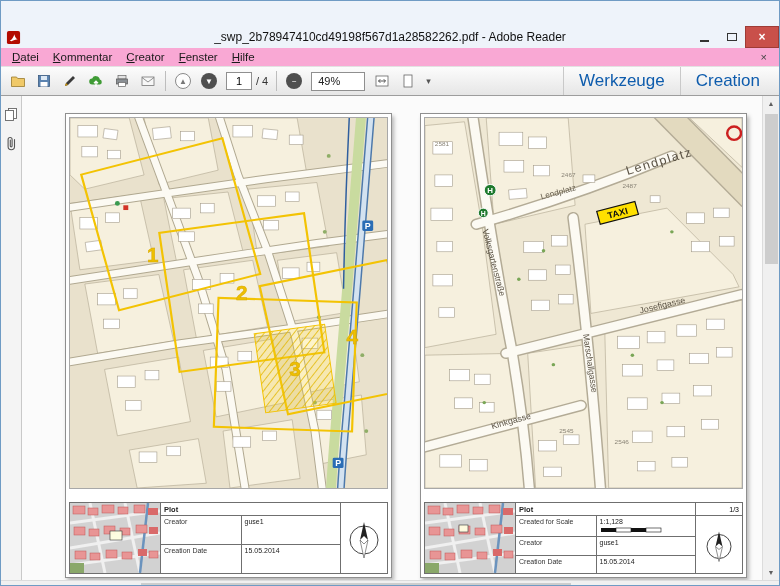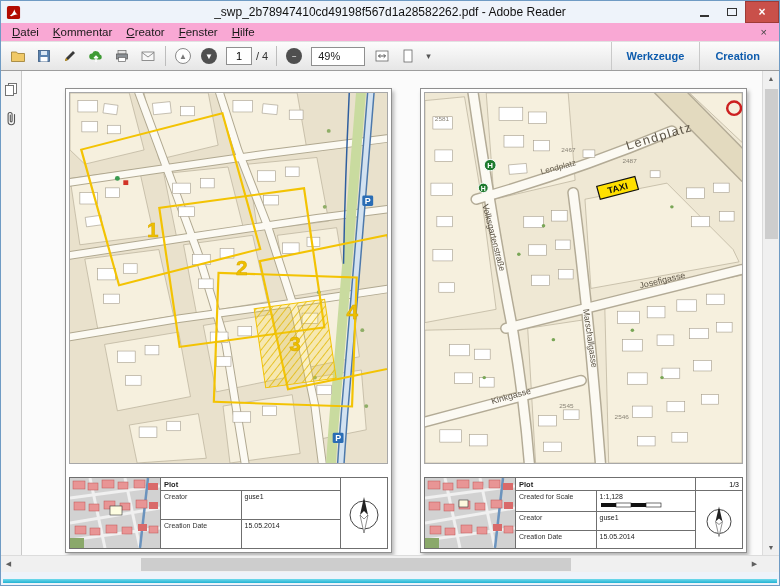--- a/index.html
+++ b/index.html
@@ -1,21 +1,21 @@
 <!DOCTYPE html>
 <html><head>
 <meta charset="utf-8">
 <style>
   * { margin:0; padding:0; box-sizing:border-box; }
   html,body { background:#9a9a9a; font-family:"Liberation Sans", sans-serif; }
   .window { position:relative; width:780px; height:586px; background:#eef3fa;
             border:1px solid #6f9bc4; overflow:hidden; }
 
   
-  .titlebar { height:22px; background:#eef3fa; display:flex; align-items:center; padding-left:5px; position:relative; }
+  .titlebar { height:22px; background:#eef3fa; display:flex; align-items:center; padding-left:5px; position:relative;margin-top:25px; }
   .app-icon { width:15px; height:15px; display:inline-block; }
   .title-text { position:absolute; left:50%; transform:translateX(-50%); font-size:12px; color:#111; white-space:nowrap; }
   .win-controls { margin-left:auto; display:flex; height:100%; align-items:stretch; }
   .wc { width:27px; display:flex; align-items:center; justify-content:center; font-size:12px; color:#333; }
   .wc .glyph-min { width:9px; height:2px; background:#333; margin-top:7px; }
   .wc .glyph-max { width:10px; height:8px; border:1px solid #333; }
   .wc.close { width:34px; background:#c9504a; border:1px solid #9e3b36; color:#fff; font-weight:bold; }
 
   
   .menubar { height:19px; background:#f9a8d4; display:flex; align-items:center; padding:0 4px; border-bottom:1px solid #e2e2e2; }
@@ -31,21 +31,21 @@
   .circ { width:16px; height:16px; border-radius:50%; display:flex; align-items:center; justify-content:center; font-size:8px; }
   .circ.light { border:1px solid #8a8a8a; color:#777; background:#fdfdfd; }
   .circ.dark { background:#4f4f4f; color:#fff; }
   .page-num-input { width:26px; height:18px; border:1px solid #8f8f8f; text-align:center; font-size:11px; background:#fff; margin:0 4px; }
   .page-total { font-size:11px; color:#333; margin-right:4px; }
   .zoom-box { width:54px; height:19px; background:#fff; border:1px solid #8f8f8f; display:flex; align-items:center;
               font-size:11px; color:#222; padding:0 3px 0 6px; margin:0 4px; justify-content:space-between;gap:40px; }
   .zoom-box .caret { font-size:8px; color:#555; }
   .caret-btn { font-size:9px; color:#555; padding:0 5px; }
   .tb-right { margin-left:auto; display:flex; height:100%; align-items:stretch; }
-  .tb-link { display:flex; align-items:center; padding:0 15px; font-size:11px; color:#0e5cad; border-left:1px solid #c9c9c9;font-weight:bold; }
+  .tb-link { display:flex; align-items:center; padding:0 15px; font-size:17px; color:#0e5cad; border-left:1px solid #c9c9c9; }
 
   
   .content { display:flex; height:484px; }
   .sidebar { width:21px; background:#f4f4f4; border-right:1px solid #c9c9c9; display:flex; flex-direction:column; align-items:center; padding-top:8px; gap:10px; }
   .side-icon { width:18px; height:20px; display:flex; align-items:center; justify-content:center; }
   .docwrap { flex:1; background:#fbfbfb; position:relative; overflow:hidden; }
   .pages { display:flex; gap:28px; padding:17px 0 0 43px; }
   .pdf-page { width:327px; height:465px; background:#fff; border:1px solid #8f8f8f; box-shadow:2px 3px 4px rgba(0,0,0,.28);
               padding:3px; display:flex; flex-direction:column; }
   .map-svg { width:100%; height:384px; border:1px solid #a8a8a8; display:block; }

